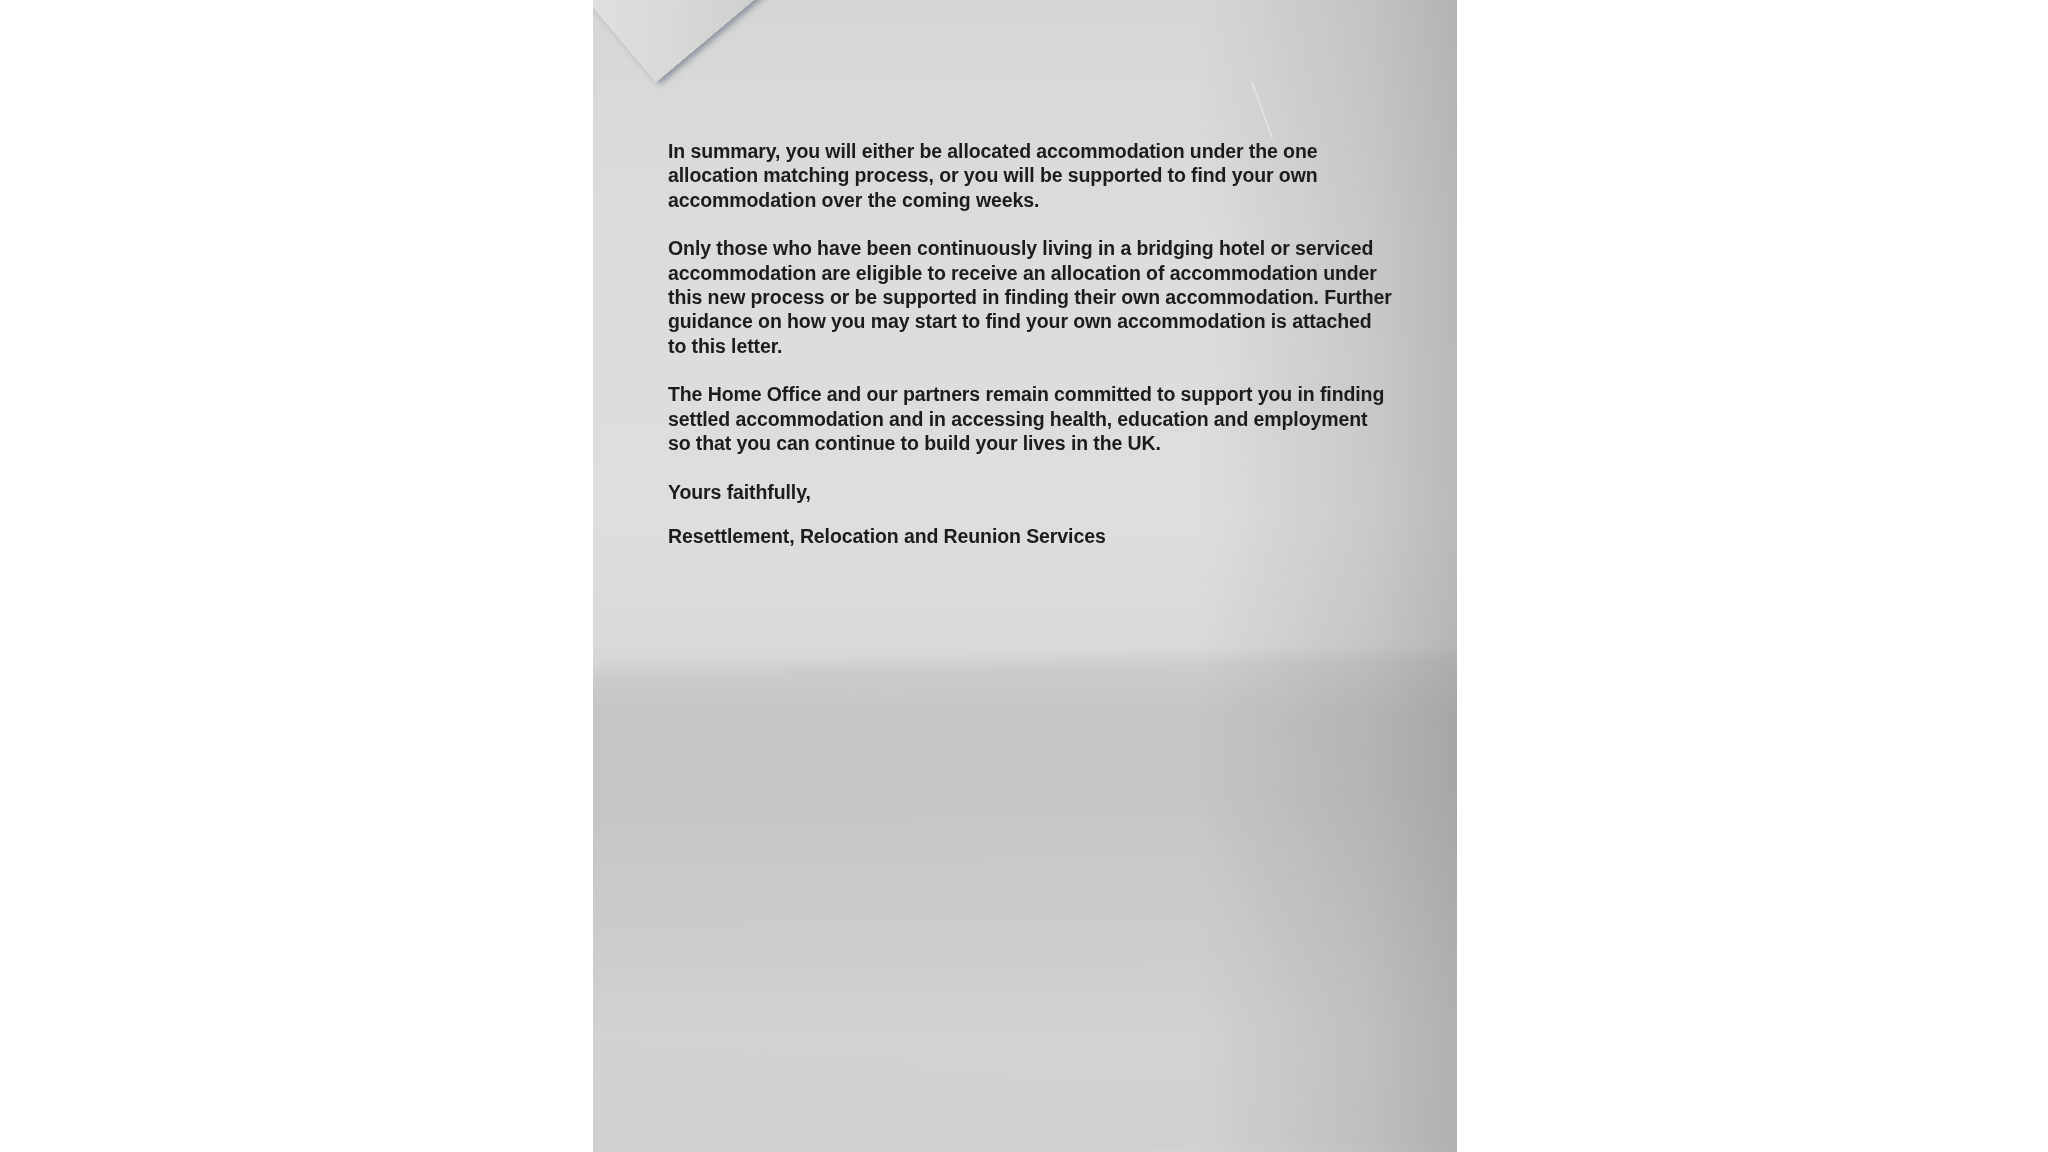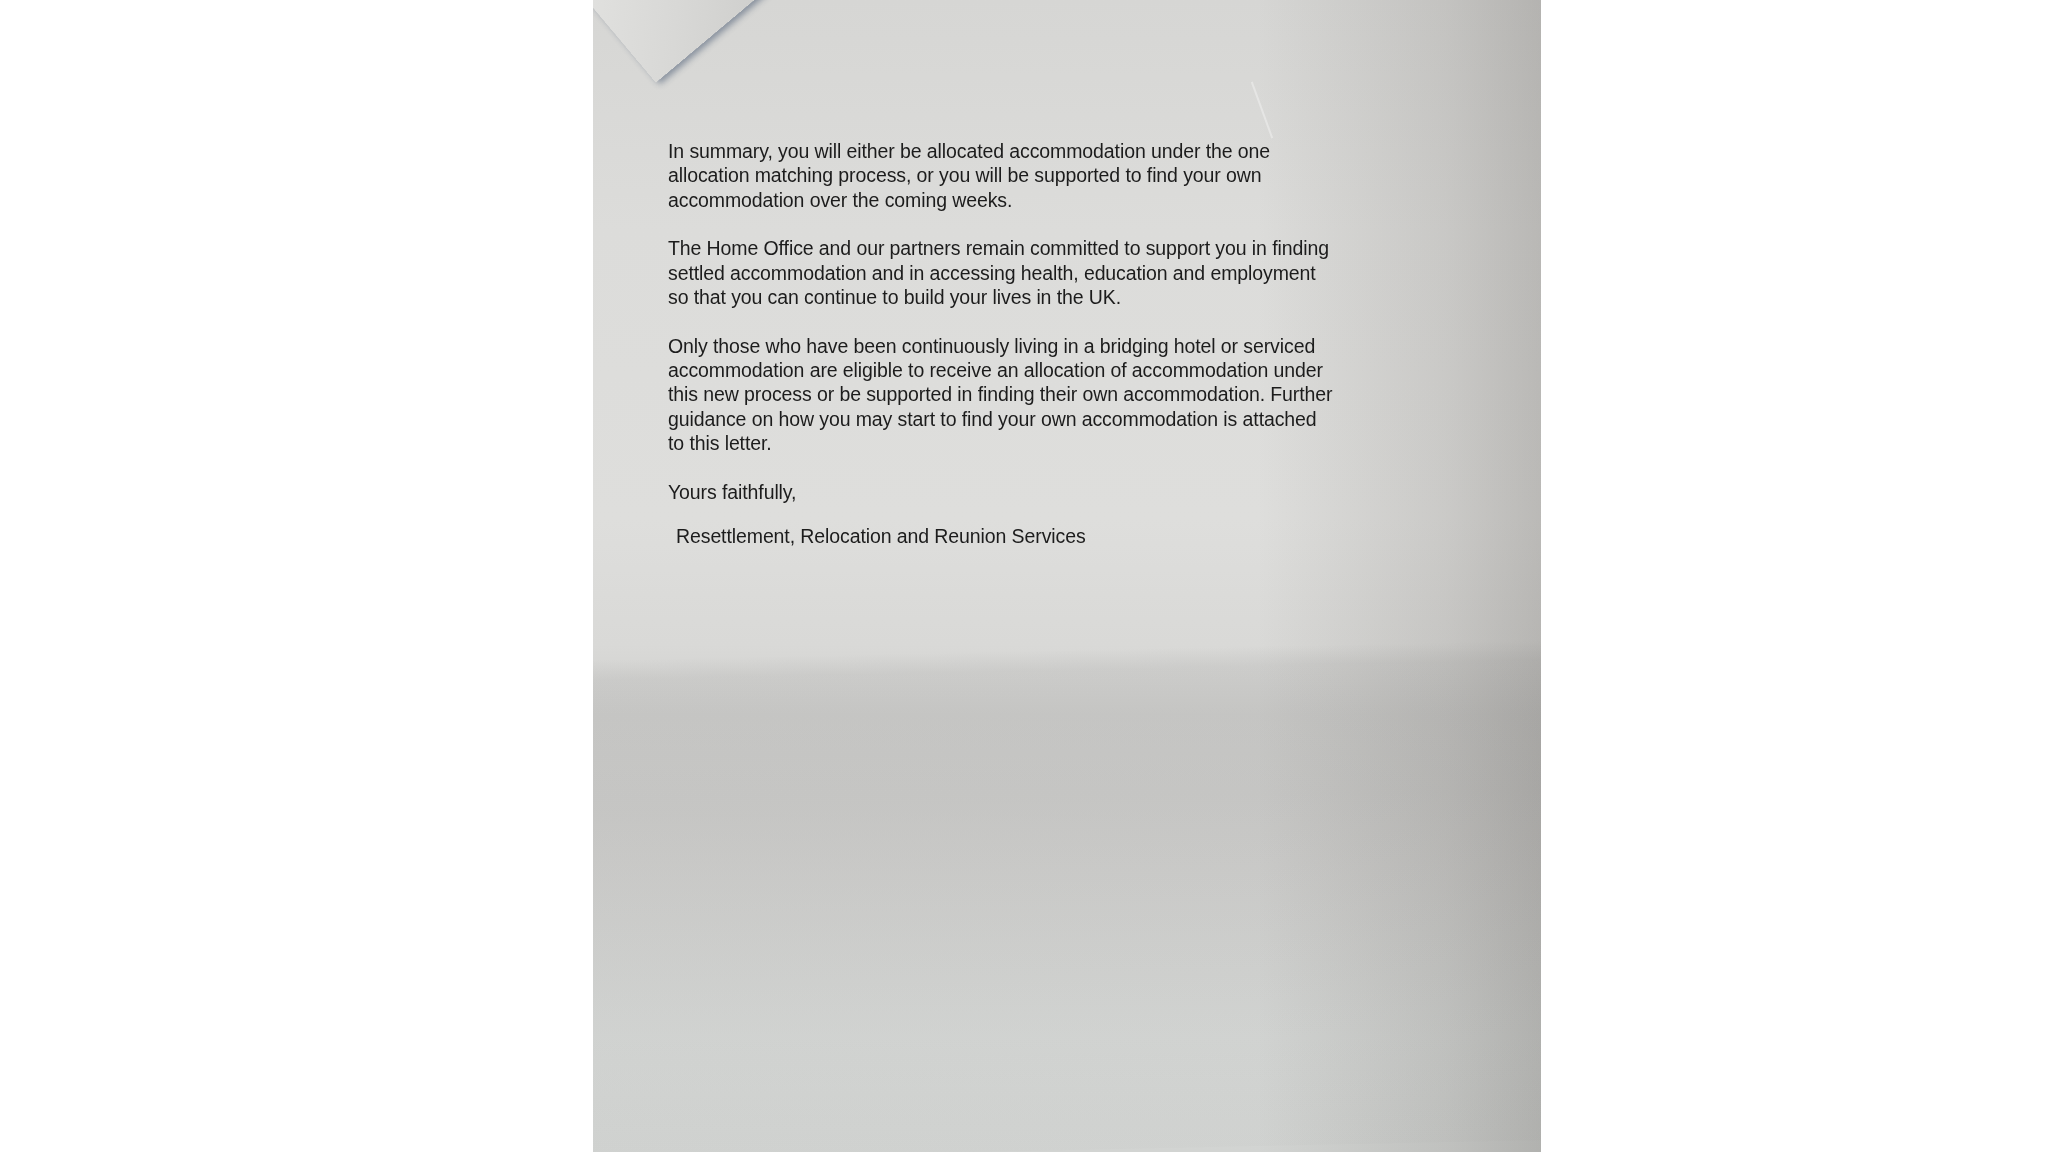--- a/index.html
+++ b/index.html
@@ -8,33 +8,34 @@
       width: 2048px;
       height: 1152px;
       background: #ffffff;
       overflow: hidden;
       font-family: "Liberation Sans", sans-serif;
     }
     .page-photo {
       position: absolute;
       left: 593px;
       top: 0;
-      width: 948px;
+      width: 864px;
       height: 1152px;
       overflow: hidden;
       background:
         linear-gradient(180deg,
           #d6d6d4 0%,
           #dcdcda 20%,
           #dededc 45%,
           #d9d9d7 56%,
           #cfcfcd 62%,
           #d3d3d1 75%,
           #d6d8d6 90%,
           #d2d4d2 100%);
+      font-weight: bold;
     }
     
     .page-photo::before {
       content: "";
       position: absolute;
       inset: 0;
       background: linear-gradient(90deg,
         rgba(0,0,0,0.00) 0%,
         rgba(0,0,0,0.00) 70%,
         rgba(60,55,50,0.12) 90%,
@@ -81,45 +82,45 @@
       letter-spacing: -0.1px;
     }
     .paragraph {
       margin: 0 0 24.5px 0;
       white-space: pre-line;
     }
     .closing {
       margin: 0 0 20px 0;
     }
     .signature {
-      margin: 8px;
+      margin: 0;
     }
     
     .crease {
       position: absolute;
       background: rgba(255,255,255,0.35);
       width: 2px;
     }
   </style>
 </head>
 <body>
 
 <div class="page-photo">
   <div class="shadow-band"></div>
   <div class="corner-fold"></div>
   <div class="crease" style="left:668px; top:80px; height:60px; transform:rotate(-20deg);"></div>
 
   <div class="letter-body">
     <p class="paragraph">In summary, you will either be allocated accommodation under the one
 allocation matching process, or you will be supported to find your own
 accommodation over the coming weeks.</p>
-    <p class="paragraph">The Home Office and our partners remain committed to support you in finding
-settled accommodation and in accessing health, education and employment
-so that you can continue to build your lives in the UK.</p>
     <p class="paragraph">Only those who have been continuously living in a bridging hotel or serviced
 accommodation are eligible to receive an allocation of accommodation under
 this new process or be supported in finding their own accommodation. Further
 guidance on how you may start to find your own accommodation is attached
 to this letter.</p>
+    <p class="paragraph">The Home Office and our partners remain committed to support you in finding
+settled accommodation and in accessing health, education and employment
+so that you can continue to build your lives in the UK.</p>
     <p class="closing">Yours faithfully,</p>
     <p class="signature">Resettlement, Relocation and Reunion Services</p>
   </div>
 </div>
 
 </body></html>

